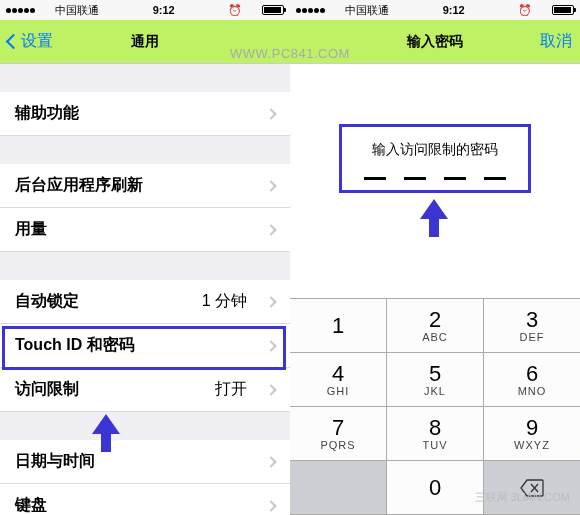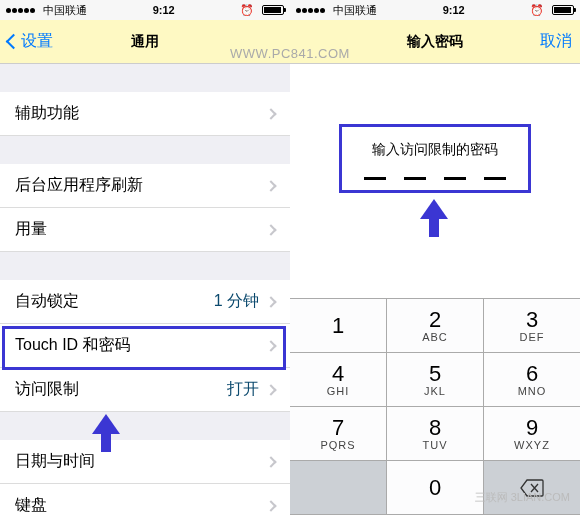--- a/index.html
+++ b/index.html
@@ -2,37 +2,37 @@
 <html><head>
 <meta charset="utf-8">
 <style>
   * { margin: 0; padding: 0; box-sizing: border-box; }
   body { font-family: -apple-system, "Helvetica Neue", Arial, sans-serif; background: #fff; width: 580px; height: 515px; overflow: hidden; position: relative; }
   .container { display: flex; width: 580px; height: 515px; }
   .pane { width: 290px; height: 515px; background: #efeff4; display: flex; flex-direction: column; position: relative; overflow: hidden; }
   .pane.right { background: #fff; }
   
   .status-bar { height: 20px; display: flex; align-items: center; justify-content: space-between; padding: 0 6px; font-size: 11px; background: #f7f7f7; }
-  .status-left, .status-right { display: flex; align-items: center; gap: 8px; }
+  .status-left, .status-right { display: flex; align-items: center; gap: 20px; }
   .status-center { font-weight: 600; }
   .dots { display: flex; gap: 1px; }
   .dot { width: 5px; height: 5px; border-radius: 50%; background: #000; }
   
-  .nav-bar { height: 44px; display: flex; align-items: center; justify-content: space-between; padding: 0 8px; background: #fef9c3; border-bottom: 0.5px solid #ccc; position: relative; }
+  .nav-bar { height: 44px; display: flex; align-items: center; justify-content: space-between; padding: 0 8px; background: #bef264; border-bottom: 0.5px solid #ccc; position: relative; }
   .nav-back { display: flex; align-items: center; color: #007aff; font-size: 16px; gap: 2px; }
   .nav-title { position: absolute; left: 50%; transform: translateX(-50%); font-size: 14px; font-weight: 600; }
   .nav-action { color: #007aff; font-size: 16px; }
   .chevron-left { display: inline-block; width: 11px; height: 11px; border-left: 2.5px solid #007aff; border-bottom: 2.5px solid #007aff; transform: rotate(45deg); }
   
   .list { flex: 1; overflow: hidden; }
   .section-gap { height: 28px; }
   .row { background: #fff; height: 44px; display: flex; align-items: center; padding: 0 15px; border-bottom: 0.5px solid #dcdcdc; position: relative; font-size: 16px; }
   .row:first-child { border-top: 0.5px solid #dcdcdc; }
-  .row .label { flex: 1; color: #000; }
-  .row .value { color: #0c4a6e; margin-right: 8px; }
+  .row .label { flex: 1; color: #000; font-weight: bold; }
+  .row .value { color: #000000; margin-right: 20px; }
   .row .chev { width: 8px; height: 8px; border-top: 2px solid #c7c7cc; border-right: 2px solid #c7c7cc; transform: rotate(45deg); }
   
   .highlight-box { position: absolute; border: 3px solid #3b36d3; pointer-events: none; z-index: 10; }
   .arrow-up { position: absolute; width: 0; height: 0; border-left: 14px solid transparent; border-right: 14px solid transparent; border-bottom: 20px solid #3b36d3; z-index: 10; }
   .arrow-up::after { content: ""; position: absolute; left: -5px; top: 20px; width: 10px; height: 18px; background: #3b36d3; }
   
   .watermark { position: absolute; top: 46px; left: 50%; transform: translateX(-50%); color: #aaa; font-size: 13px; z-index: 20; letter-spacing: 0.5px; }
   .watermark2 { position: absolute; bottom: 10px; right: 10px; color: #bbb; font-size: 11px; z-index: 20; }
   
   .pass-area { flex: 1; display: flex; flex-direction: column; align-items: center; padding-top: 60px; background: #fff; }

